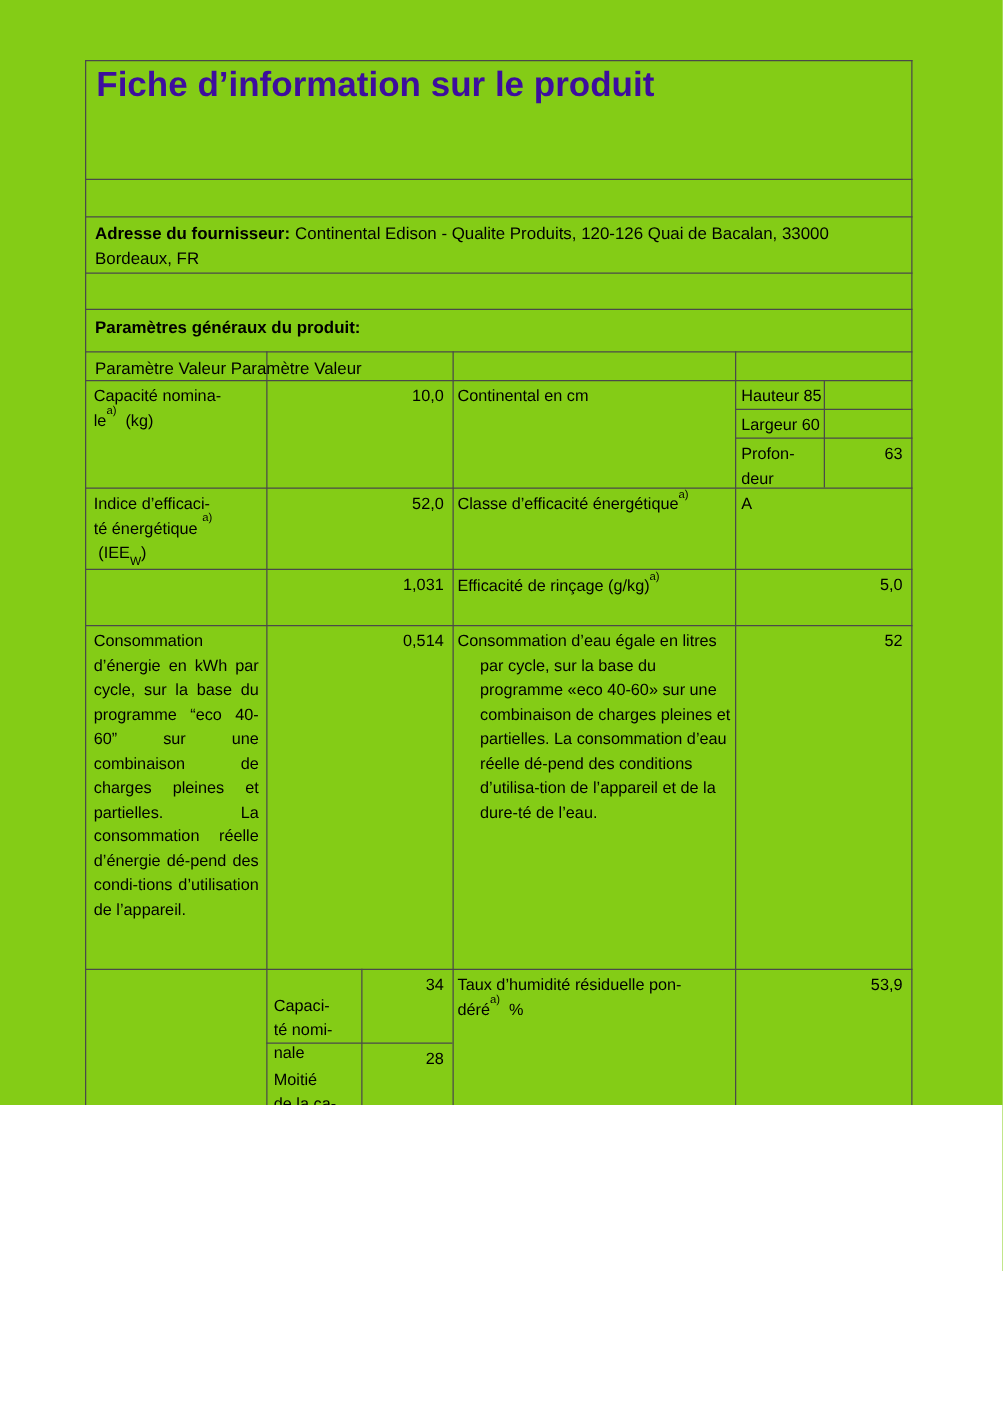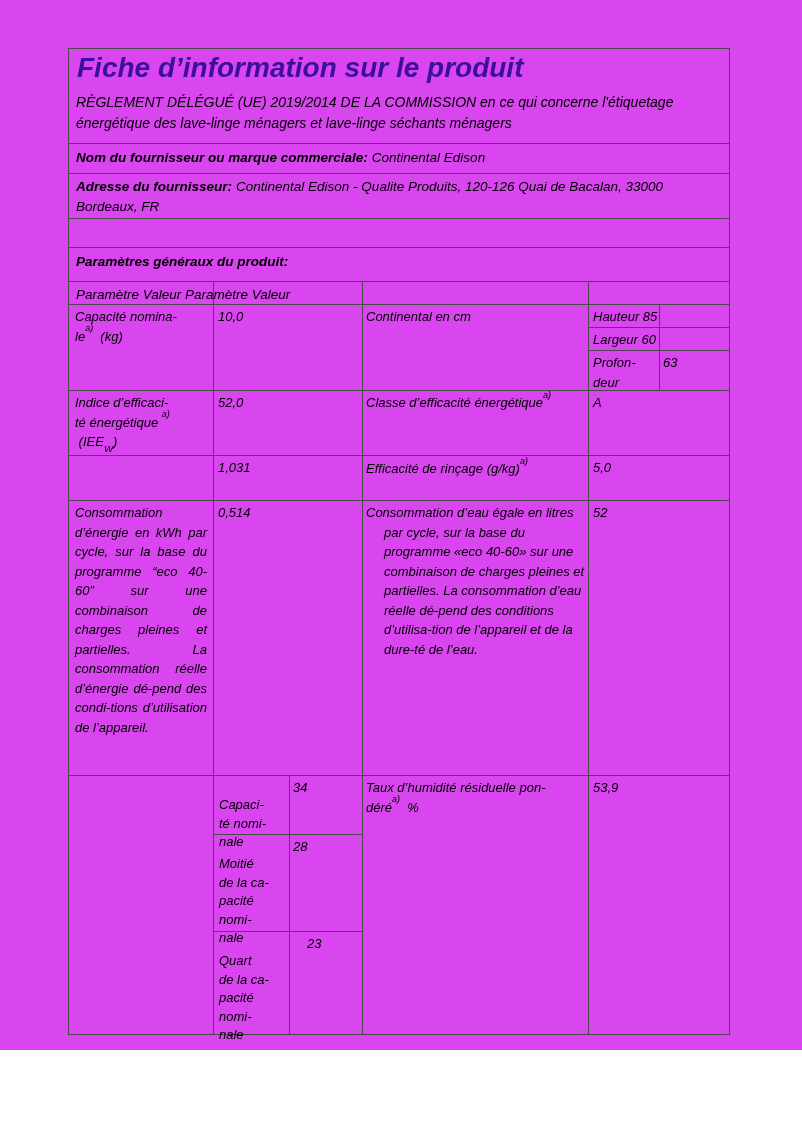--- a/index.html
+++ b/index.html
@@ -1,30 +1,30 @@
 <!DOCTYPE html>
 <html style="--accent: #3d0e9e;"><head>
 <meta charset="utf-8">
 <style>
   :root{ --accent:#3d0e9e; --line:#4a4a4a; }
   html,body{margin:0;padding:0;}
   body{font-family:"Liberation Sans", sans-serif; background:#ffffff;}
-  .page{position:relative;width:802px;height:1050px;background:#d946ef;overflow:hidden;font-style:italic;}
+  .page{position:relative;width:802px;height:884px;background:#84cc16;overflow:hidden;}
   .sheet{position:absolute;left:68px;top:48px;width:662px;height:987px;}
   .hl{position:absolute;height:1px;background:var(--line);z-index:1;}
   .vl{position:absolute;width:1px;background:var(--line);z-index:1;}
   .title{position:absolute;left:9px;top:4px;margin:0;font-size:28px;font-weight:bold;color:var(--accent);white-space:nowrap;z-index:2;}
   .subtitle{position:absolute;left:8px;top:44px;width:652px;font-size:14px;line-height:21px;color:#000;z-index:2;}
   .info{position:absolute;left:8px;width:650px;font-size:13.5px;line-height:20px;color:#000;z-index:2;}
   .b{font-weight:bold;margin-right:4px;}
   .cell{position:absolute;font-size:13px;line-height:19.5px;color:#000;z-index:2;}
   .justify{text-align:justify;}
   .preline{white-space:pre-line;}
   .nowrap{white-space:nowrap;}
-  .num{}
+  .num{text-align:right;}
   .caps{line-height:18.5px;margin-top:18px;}
   .hang{padding-left:18px;text-indent:-18px;}
   .hdr{font-size:13.5px;}
   sup{font-size:9px;line-height:0;position:relative;top:-4px;}
   sub{font-size:9.5px;line-height:0;position:relative;top:2px;}
   .footer{position:absolute;left:0;top:1049px;width:730px;text-align:right;font-size:9px;color:#000;z-index:2;}
 </style>
 </head>
 <body>
 
@@ -49,25 +49,21 @@
     <div class="hl" style="left:145px;top:883px;width:149px"></div>
     <div class="vl" style="left:0;top:0;height:987px"></div>
     <div class="vl" style="left:661px;top:0;height:987px"></div>
     <div class="vl" style="left:145px;top:233px;height:754px"></div>
     <div class="vl" style="left:294px;top:233px;height:754px"></div>
     <div class="vl" style="left:520px;top:233px;height:754px"></div>
     <div class="vl" style="left:591px;top:256px;height:86px"></div>
     <div class="vl" style="left:221px;top:727px;height:260px"></div>
 
     <h1 class="title">Fiche d’information sur le produit</h1>
-    <div class="subtitle">RÈGLEMENT DÉLÉGUÉ (UE) 2019/2014 DE LA COMMISSION en ce qui concerne l'étiquetage énergétique des lave-linge ménagers et lave-linge séchants ménagers</div>
 
-    <div class="info" style="top:100px">
-      <span class="b">Nom du fournisseur ou marque commerciale:</span><span>Continental Edison</span>
-    </div>
     <div class="info" style="top:129px">
       <span class="b">Adresse du fournisseur:</span><span>Continental Edison - Qualite Produits, 120-126 Quai de Bacalan, 33000 Bordeaux, FR</span>
     </div>
     <div class="info" style="top:204px">
       <span class="b">Paramètres généraux du produit:</span>
     </div>
 
     <div class="cell nowrap hdr" style="left:8px;top:237px">Paramètre Valeur Paramètre Valeur</div>
 
     <div class="cell preline" style="left:7px;top:259px;width:132px"><span>Capacité nomina-

